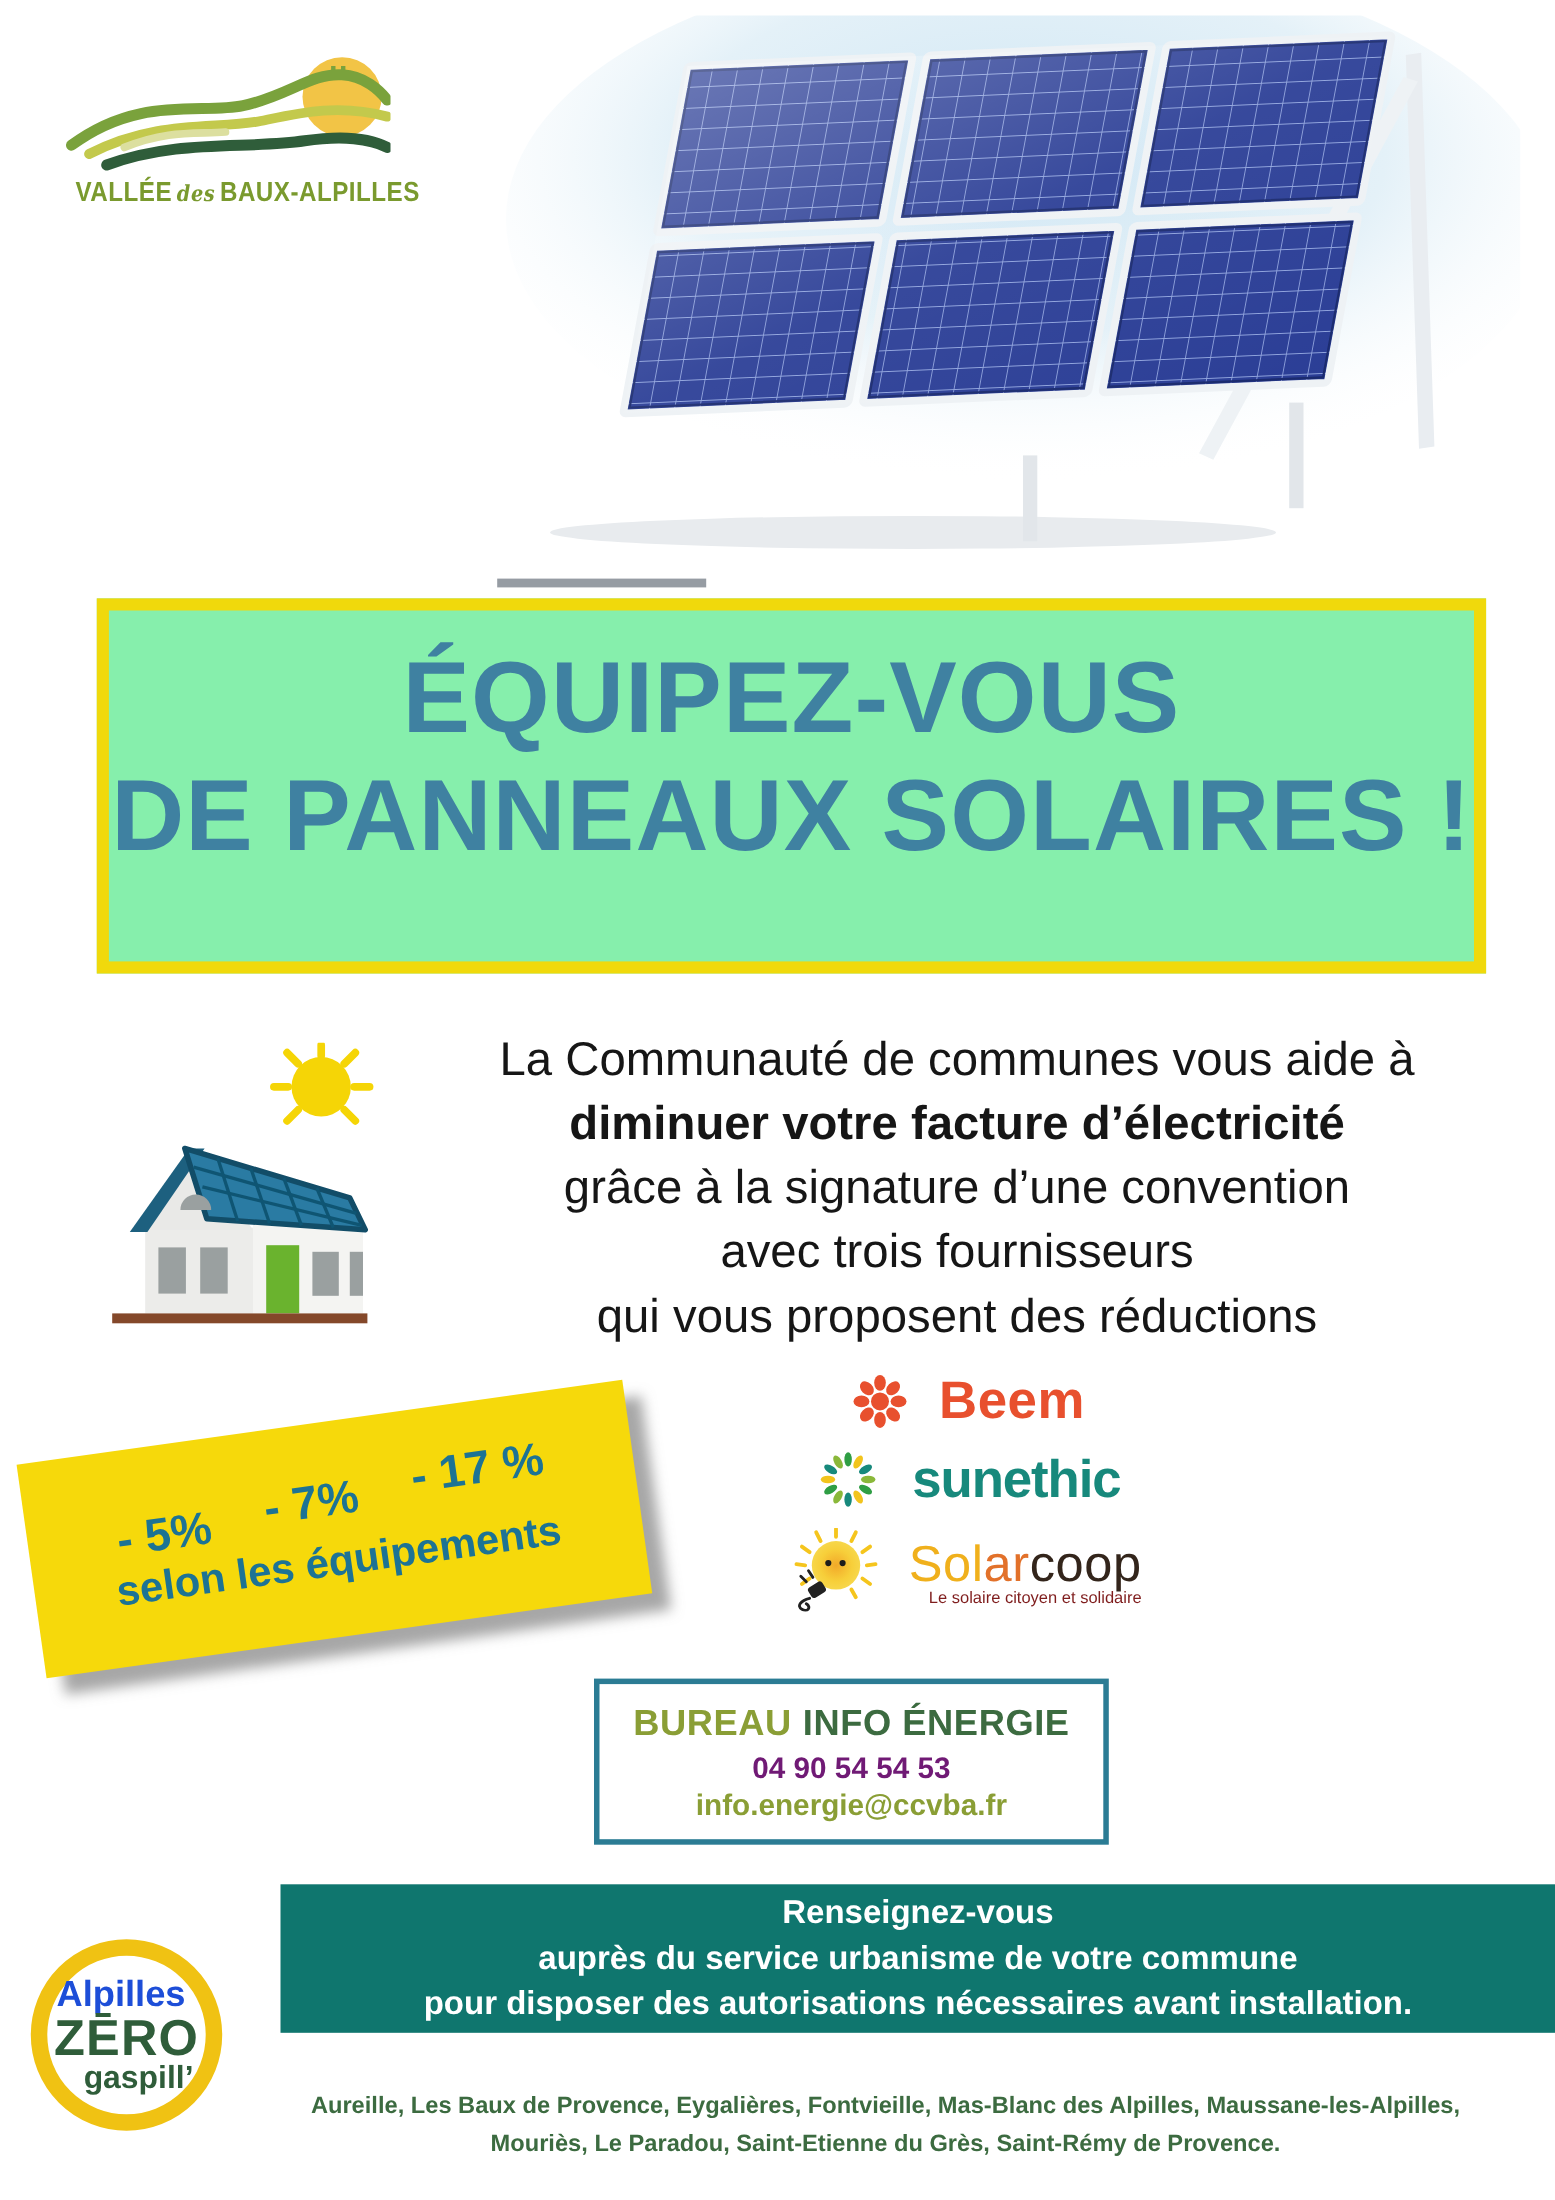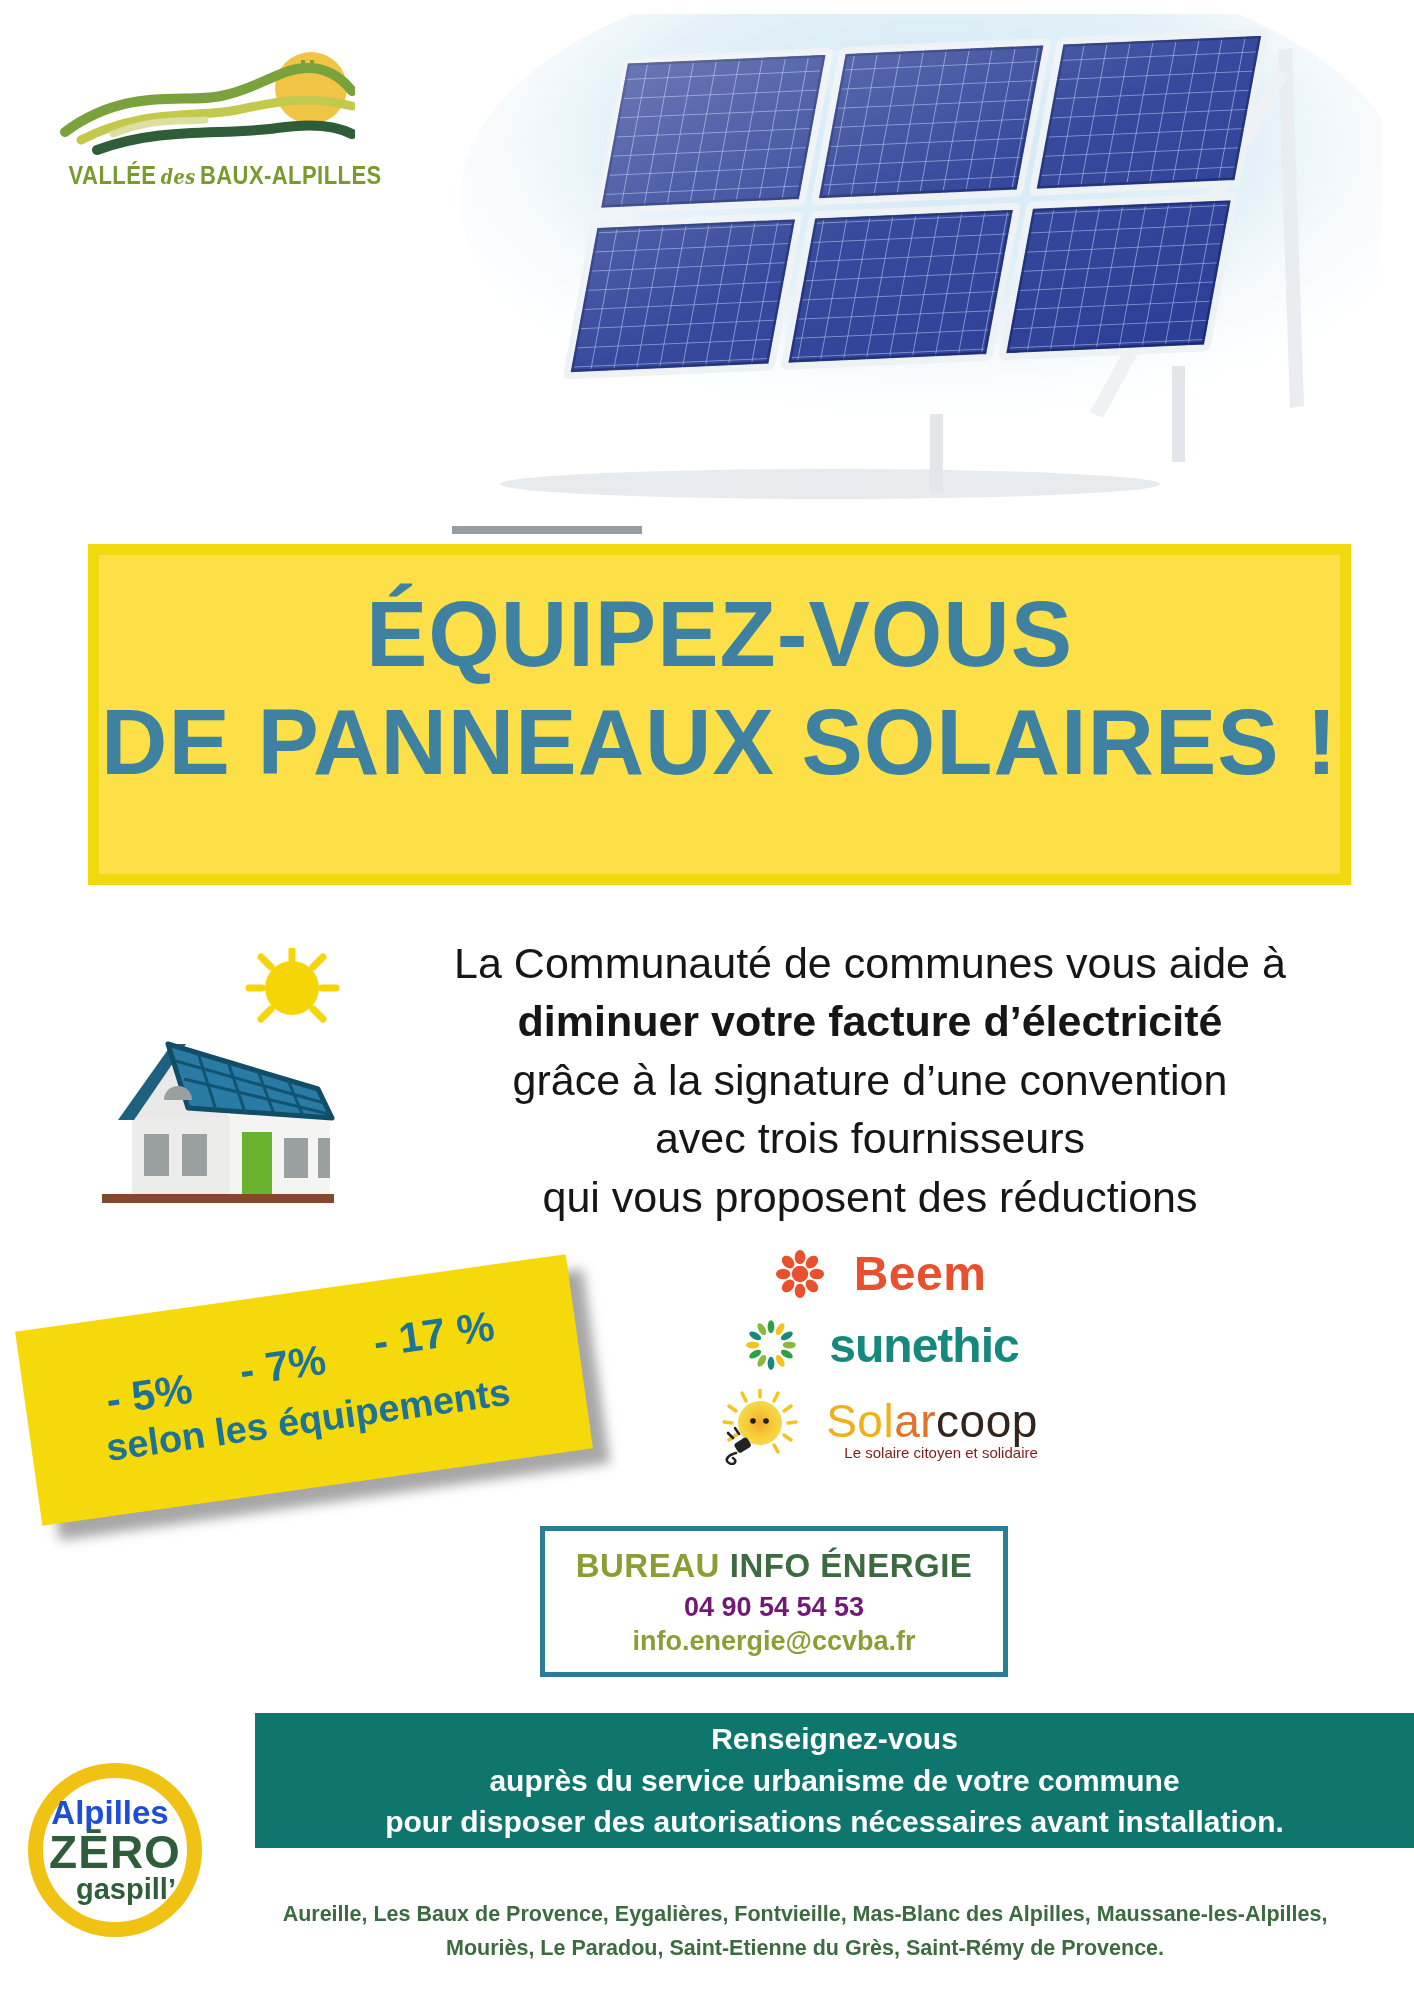--- a/index.html
+++ b/index.html
@@ -12,21 +12,21 @@
   .org-line1{font-size:24px;color:#1c1c1c;letter-spacing:.2px;margin-top:0;}
   .org-line2{font-size:25px;font-weight:bold;color:#7a9a2e;letter-spacing:.5px;margin-top:2px;
              transform:scaleX(.88);transform-origin:center;white-space:nowrap;}
   .org-line2 .des{font-family:"DejaVu Serif",serif;font-style:italic;font-size:20px;margin:0 5px;}
 
   
   .panels{position:absolute;left:430px;top:14px;width:952px;height:540px;}
 
   
   .title-box{position:absolute;left:88px;top:544px;width:1263px;height:341px;box-sizing:border-box;
-             border:11px solid #f0d90c;background:#fde047;text-align:center;padding-top:26px;}
+             border:11px solid #f0d90c;background:#86efac;text-align:center;padding-top:26px;}
   .title-line{color:#3f81a1;font-weight:800;font-size:92px;letter-spacing:1px;line-height:1.17;
               white-space:nowrap;}
 
   
   .intro{position:absolute;left:340px;top:934px;width:1060px;text-align:center;font-size:43px;
          line-height:1.36;color:#161616;}
   .intro p{margin:0;white-space:nowrap;}
   .intro .bold{font-weight:bold;}
 
   

